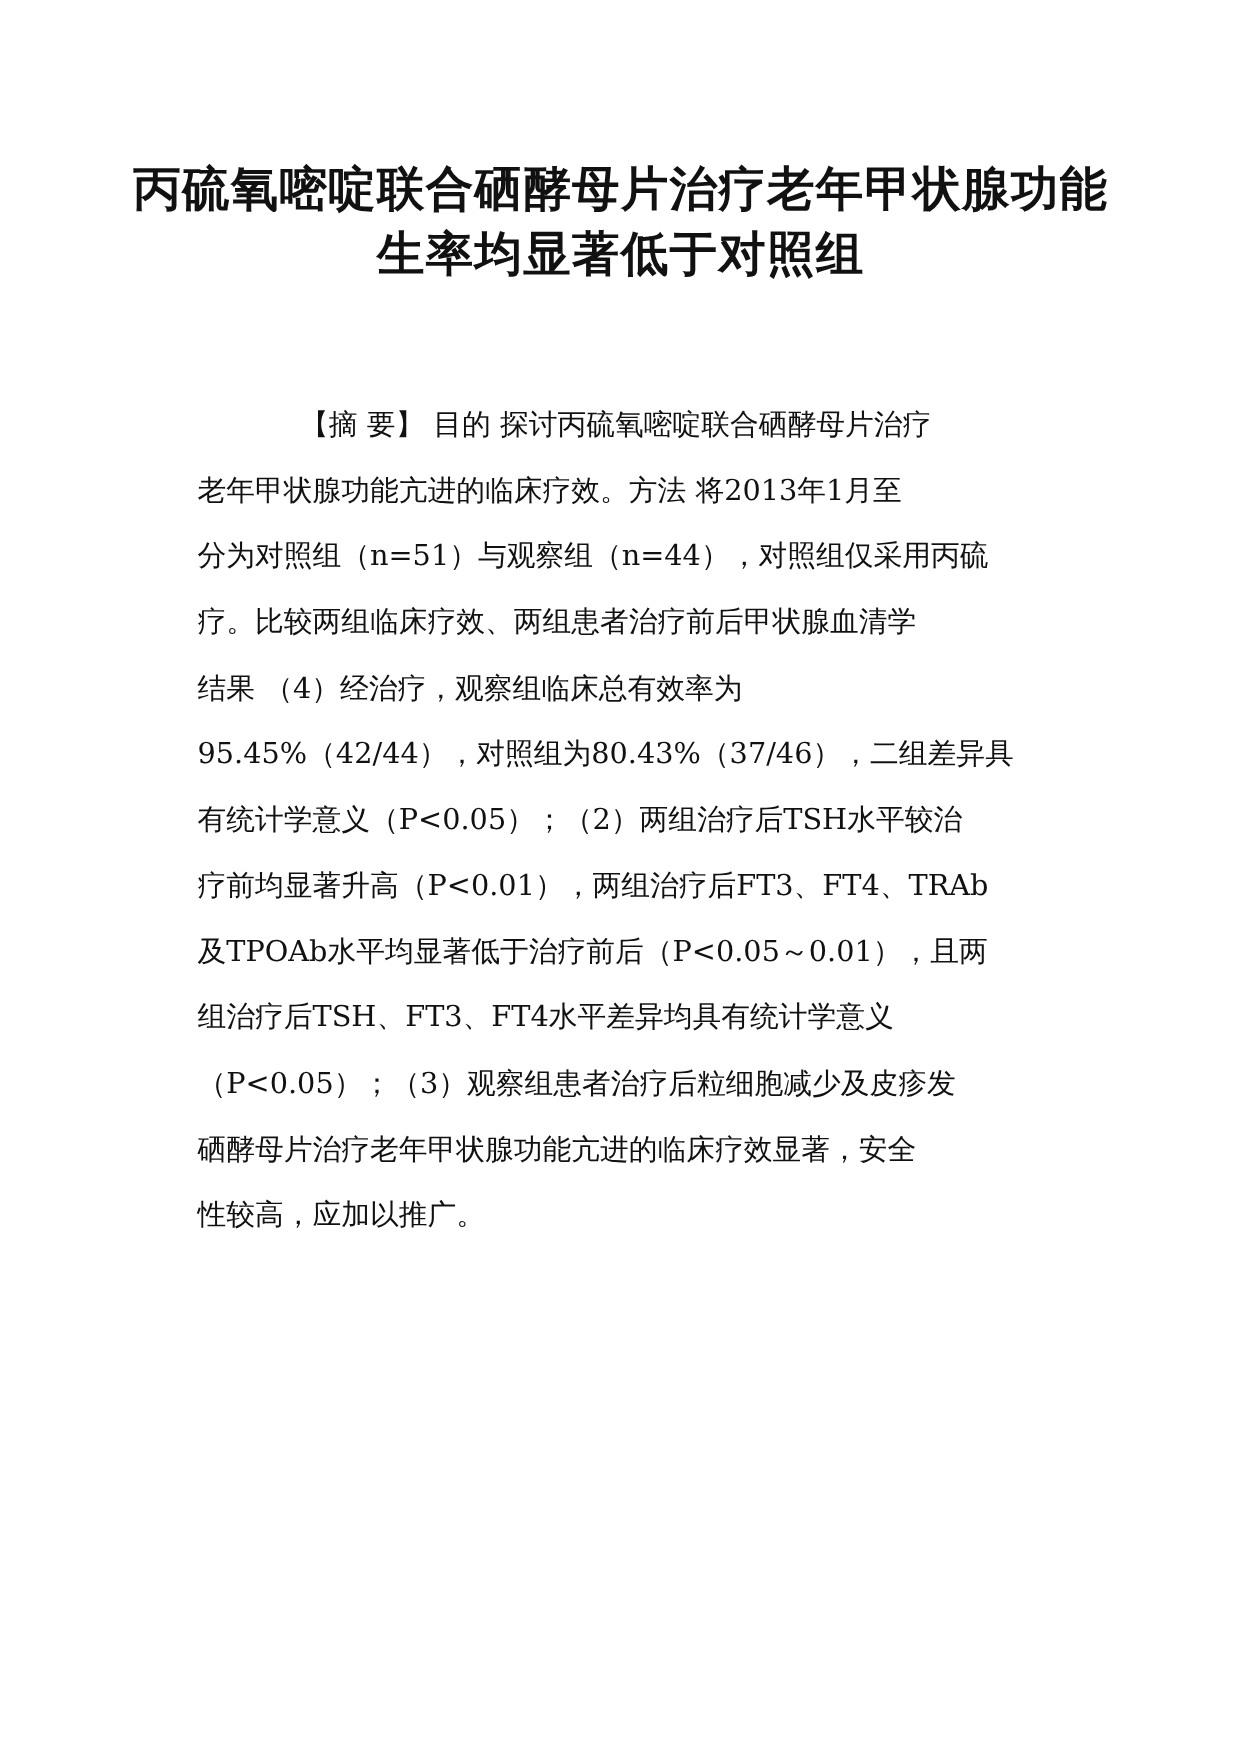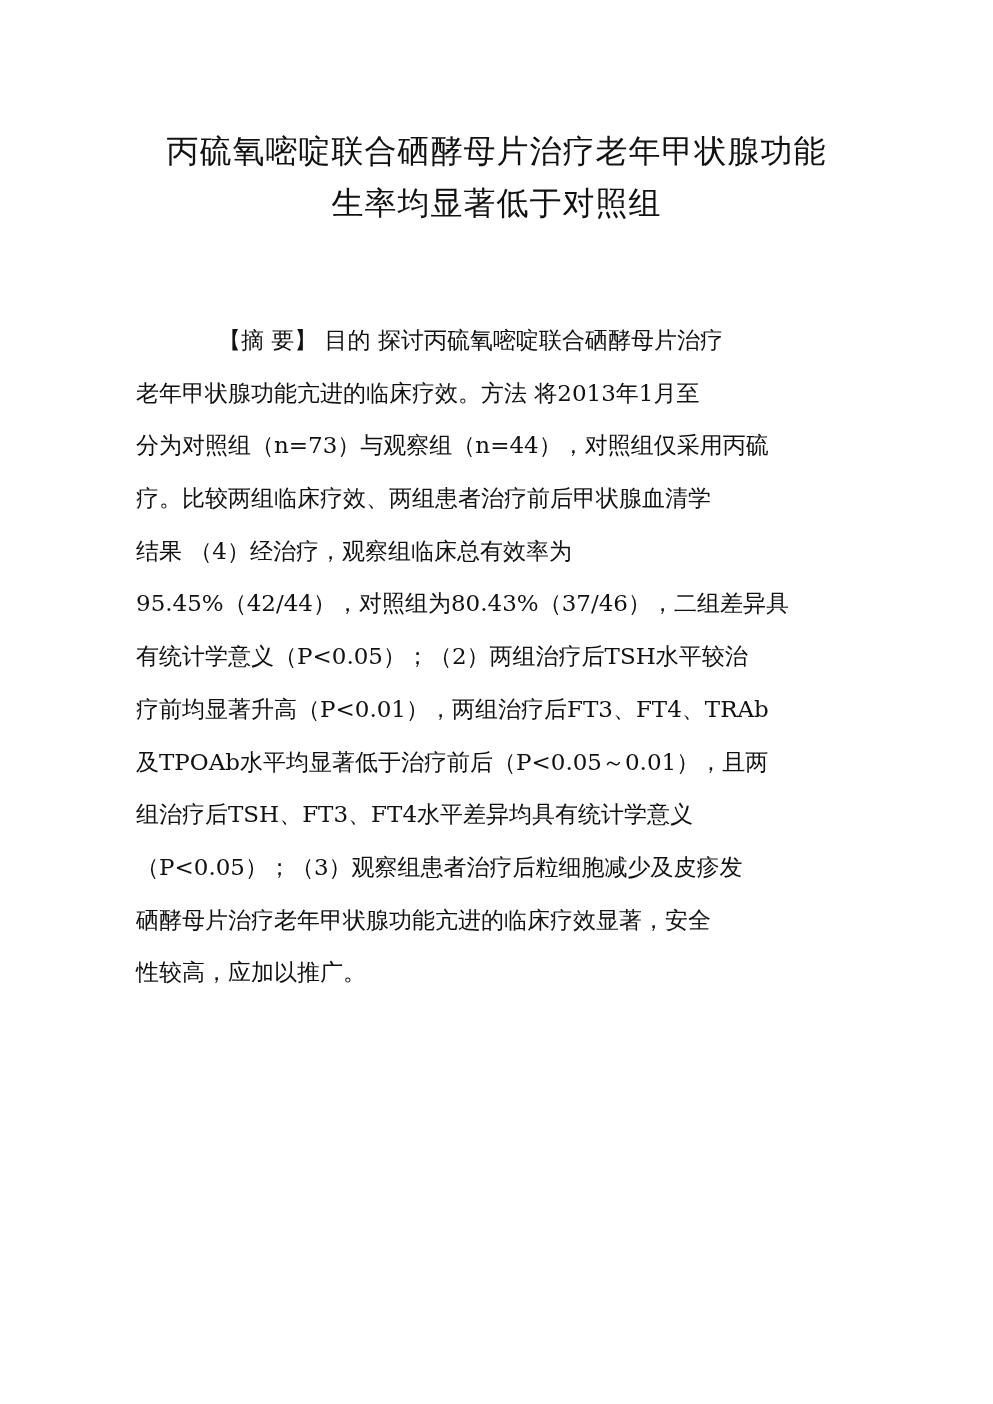--- a/index.html
+++ b/index.html
@@ -21,32 +21,32 @@
     width: 993px;
     height: 1404px;
     background: #ffffff;
   }
   .title {
     position: absolute;
     left: 100px;
     width: 793px;
     top: 125px;
     text-align: center;
-    font-size: 32px;
+    font-size: 38px;
     line-height: 52px;
-    font-weight: normal;
+    font-weight: bold;
     letter-spacing: 1px;
   }
   .title .tline {
     display: block;
     white-space: nowrap;
   }
   .abstract {
     position: absolute;
-    left: 136px;
+    left: 158px;
     top: 314px;
     width: 700px;
     font-size: 23px;
     line-height: 52.7px;
   }
   .abstract .line {
     display: block;
     white-space: nowrap;
     height: 52.7px;
   }
@@ -60,21 +60,21 @@
 
 <div class="page">
   <div class="title">
     <span class="tline">丙硫氧嘧啶联合硒酵母片治疗老年甲状腺功能</span>
     <span class="tline">生率均显著低于对照组</span>
   </div>
 
   <div class="abstract">
     <span class="line"><span class="indent"></span><span>【摘 要】 目的 探讨丙硫氧嘧啶联合硒酵母片治疗</span></span>
     <span class="line">老年甲状腺功能亢进的临床疗效。方法 将2013年1月至</span>
-    <span class="line">分为对照组（n=73）与观察组（n=44），对照组仅采用丙硫</span>
+    <span class="line">分为对照组（n=51）与观察组（n=44），对照组仅采用丙硫</span>
     <span class="line">疗。比较两组临床疗效、两组患者治疗前后甲状腺血清学</span>
     <span class="line">结果 （4）经治疗，观察组临床总有效率为</span>
     <span class="line">95.45%（42/44），对照组为80.43%（37/46），二组差异具</span>
     <span class="line">有统计学意义（P&lt;0.05）；（2）两组治疗后TSH水平较治</span>
     <span class="line">疗前均显著升高（P&lt;0.01），两组治疗后FT3、FT4、TRAb</span>
     <span class="line">及TPOAb水平均显著低于治疗前后（P&lt;0.05～0.01），且两</span>
     <span class="line">组治疗后TSH、FT3、FT4水平差异均具有统计学意义</span>
     <span class="line">（P&lt;0.05）；（3）观察组患者治疗后粒细胞减少及皮疹发</span>
     <span class="line">硒酵母片治疗老年甲状腺功能亢进的临床疗效显著，安全</span>
     <span class="line">性较高，应加以推广。</span>

